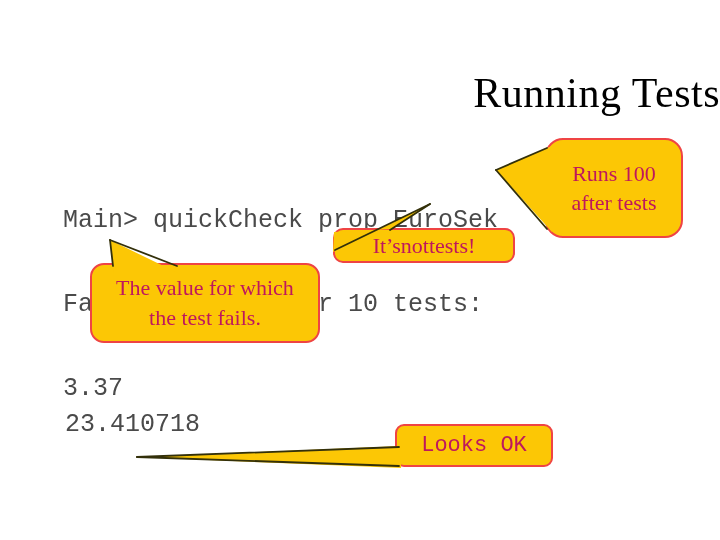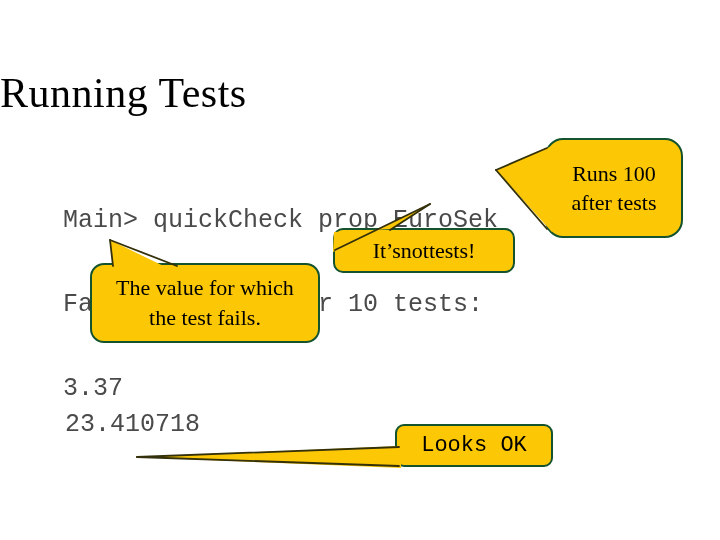--- a/index.html
+++ b/index.html
@@ -3,37 +3,37 @@
 <meta charset="utf-8">
 <style>
   html,body { margin:0; padding:0; }
   .slide {
     position:relative; width:720px; height:540px;
     background:#ffffff; overflow:hidden;
     font-family:"Liberation Serif", serif;
   }
   .title {
     position:absolute; top:70px; left:0; width:720px;
-    text-align:left; font-size:42px; line-height:46px;
+    text-align:right; font-size:42px; line-height:46px;
     color:#000000; letter-spacing:0.5px;
   }
   .code {
     position:absolute; font-family:"Liberation Mono", monospace;
     font-size:25px; line-height:28px; color:#4a4a4a; white-space:pre;
   }
   #code1 { left:63px; top:151px; }
   #code2 { left:65px; top:355px; }
   .callout {
     position:absolute; box-sizing:border-box;
-    background:#fcc705; border:2px solid #14532d; color:#000000;
+    background:#fcc705; border:2px solid #ef4444; color:#be185d;
     display:flex; flex-direction:column; align-items:center; justify-content:center;
     text-align:center; z-index:1;
   }
   #callout-runs     { left:545px; top:138px; width:138px; height:100px; border-radius:18px; font-size:22px; line-height:29px; }
-  #callout-nottrue  { left:333px; top:228px; width:182px; height:45px;  border-radius:10px; font-size:22px; line-height:24px; flex-direction:row; }
+  #callout-nottrue  { left:333px; top:228px; width:182px; height:35px;  border-radius:10px; font-size:22px; line-height:24px; flex-direction:row; }
   #callout-value    { left:90px;  top:263px; width:230px; height:80px;  border-radius:14px; font-size:22px; line-height:30px; }
   #callout-looksok  { left:395px; top:424px; width:158px; height:43px;  border-radius:9px;  font-size:22px; line-height:24px;font-family:Liberation Mono, monospace; }
   .em { }
   .pointer-layer {
     position:absolute; left:0; top:0; width:720px; height:540px;
     z-index:2; pointer-events:none;
   }
   .tail-fill   { fill:#fcc705; stroke:none; }
   .tail-stroke { stroke:#33300a; stroke-width:1.8; fill:none; stroke-linecap:round; }
 </style>

